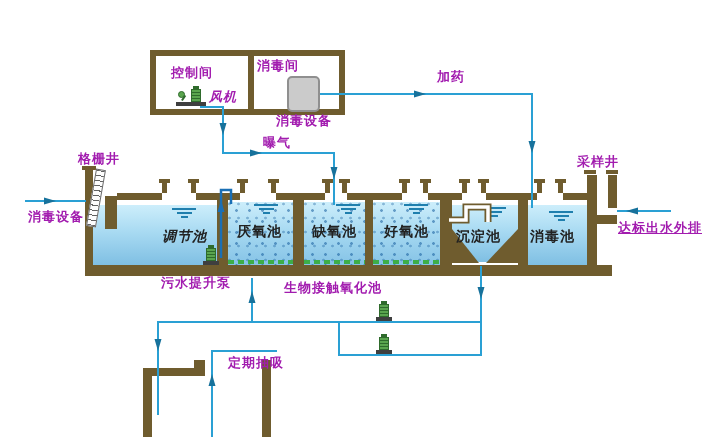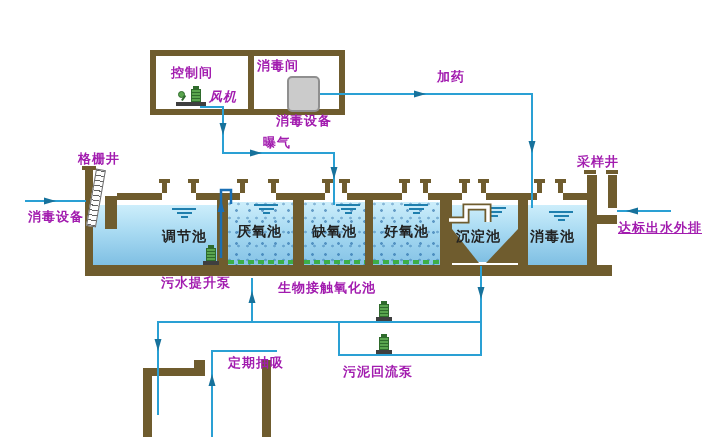--- a/index.html
+++ b/index.html
@@ -196,23 +196,22 @@
   <span class="lbl" style="left:171px;top:64px;">控制间</span>
   <span class="lbl" style="left:257px;top:57px;">消毒间</span>
   <span class="lbl" style="left:209px;top:88px;font-style:italic;">风机</span>
   <span class="lbl" style="left:276px;top:112px;">消毒设备</span>
   <span class="lbl" style="left:437px;top:68px;">加药</span>
   <span class="lbl" style="left:263px;top:134px;">曝气</span>
   <span class="lbl" style="left:78px;top:150px;">格栅井</span>
   <span class="lbl" style="left:577px;top:153px;">采样井</span>
   <span class="lbl" style="left:28px;top:208px;">消毒设备</span>
   <span class="lbl" style="left:618px;top:219px;text-decoration:underline;">达标出水外排</span>
-  <span class="lbl lbl-tank" style="left:162px;top:228px;">调节池</span>
+  <span class="lbl lbl-tank" style="left:162px;top:228px;font-style:italic;">调节池</span>
   <span class="lbl lbl-tank" style="left:237px;top:223px;">厌氧池</span>
   <span class="lbl lbl-tank" style="left:312px;top:223px;font-family:Liberation Mono, monospace;">缺氧池</span>
   <span class="lbl lbl-tank" style="left:384px;top:223px;">好氧池</span>
   <span class="lbl lbl-tank" style="left:456px;top:228px;">沉淀池</span>
   <span class="lbl lbl-tank" style="left:530px;top:228px;">消毒池</span>
   <span class="lbl" style="left:161px;top:274px;">污水提升泵</span>
-  <span class="lbl" style="left:278px;top:279px;">生物接触氧化池</span>
+  <span class="lbl" style="left:284px;top:279px;">生物接触氧化池</span>
   <span class="lbl" style="left:228px;top:354px;">定期抽吸</span>
-  <span class="lbl" style="left:343px;top:363px;">污泥回流泵</span>
 </div>
 
 </body></html>

